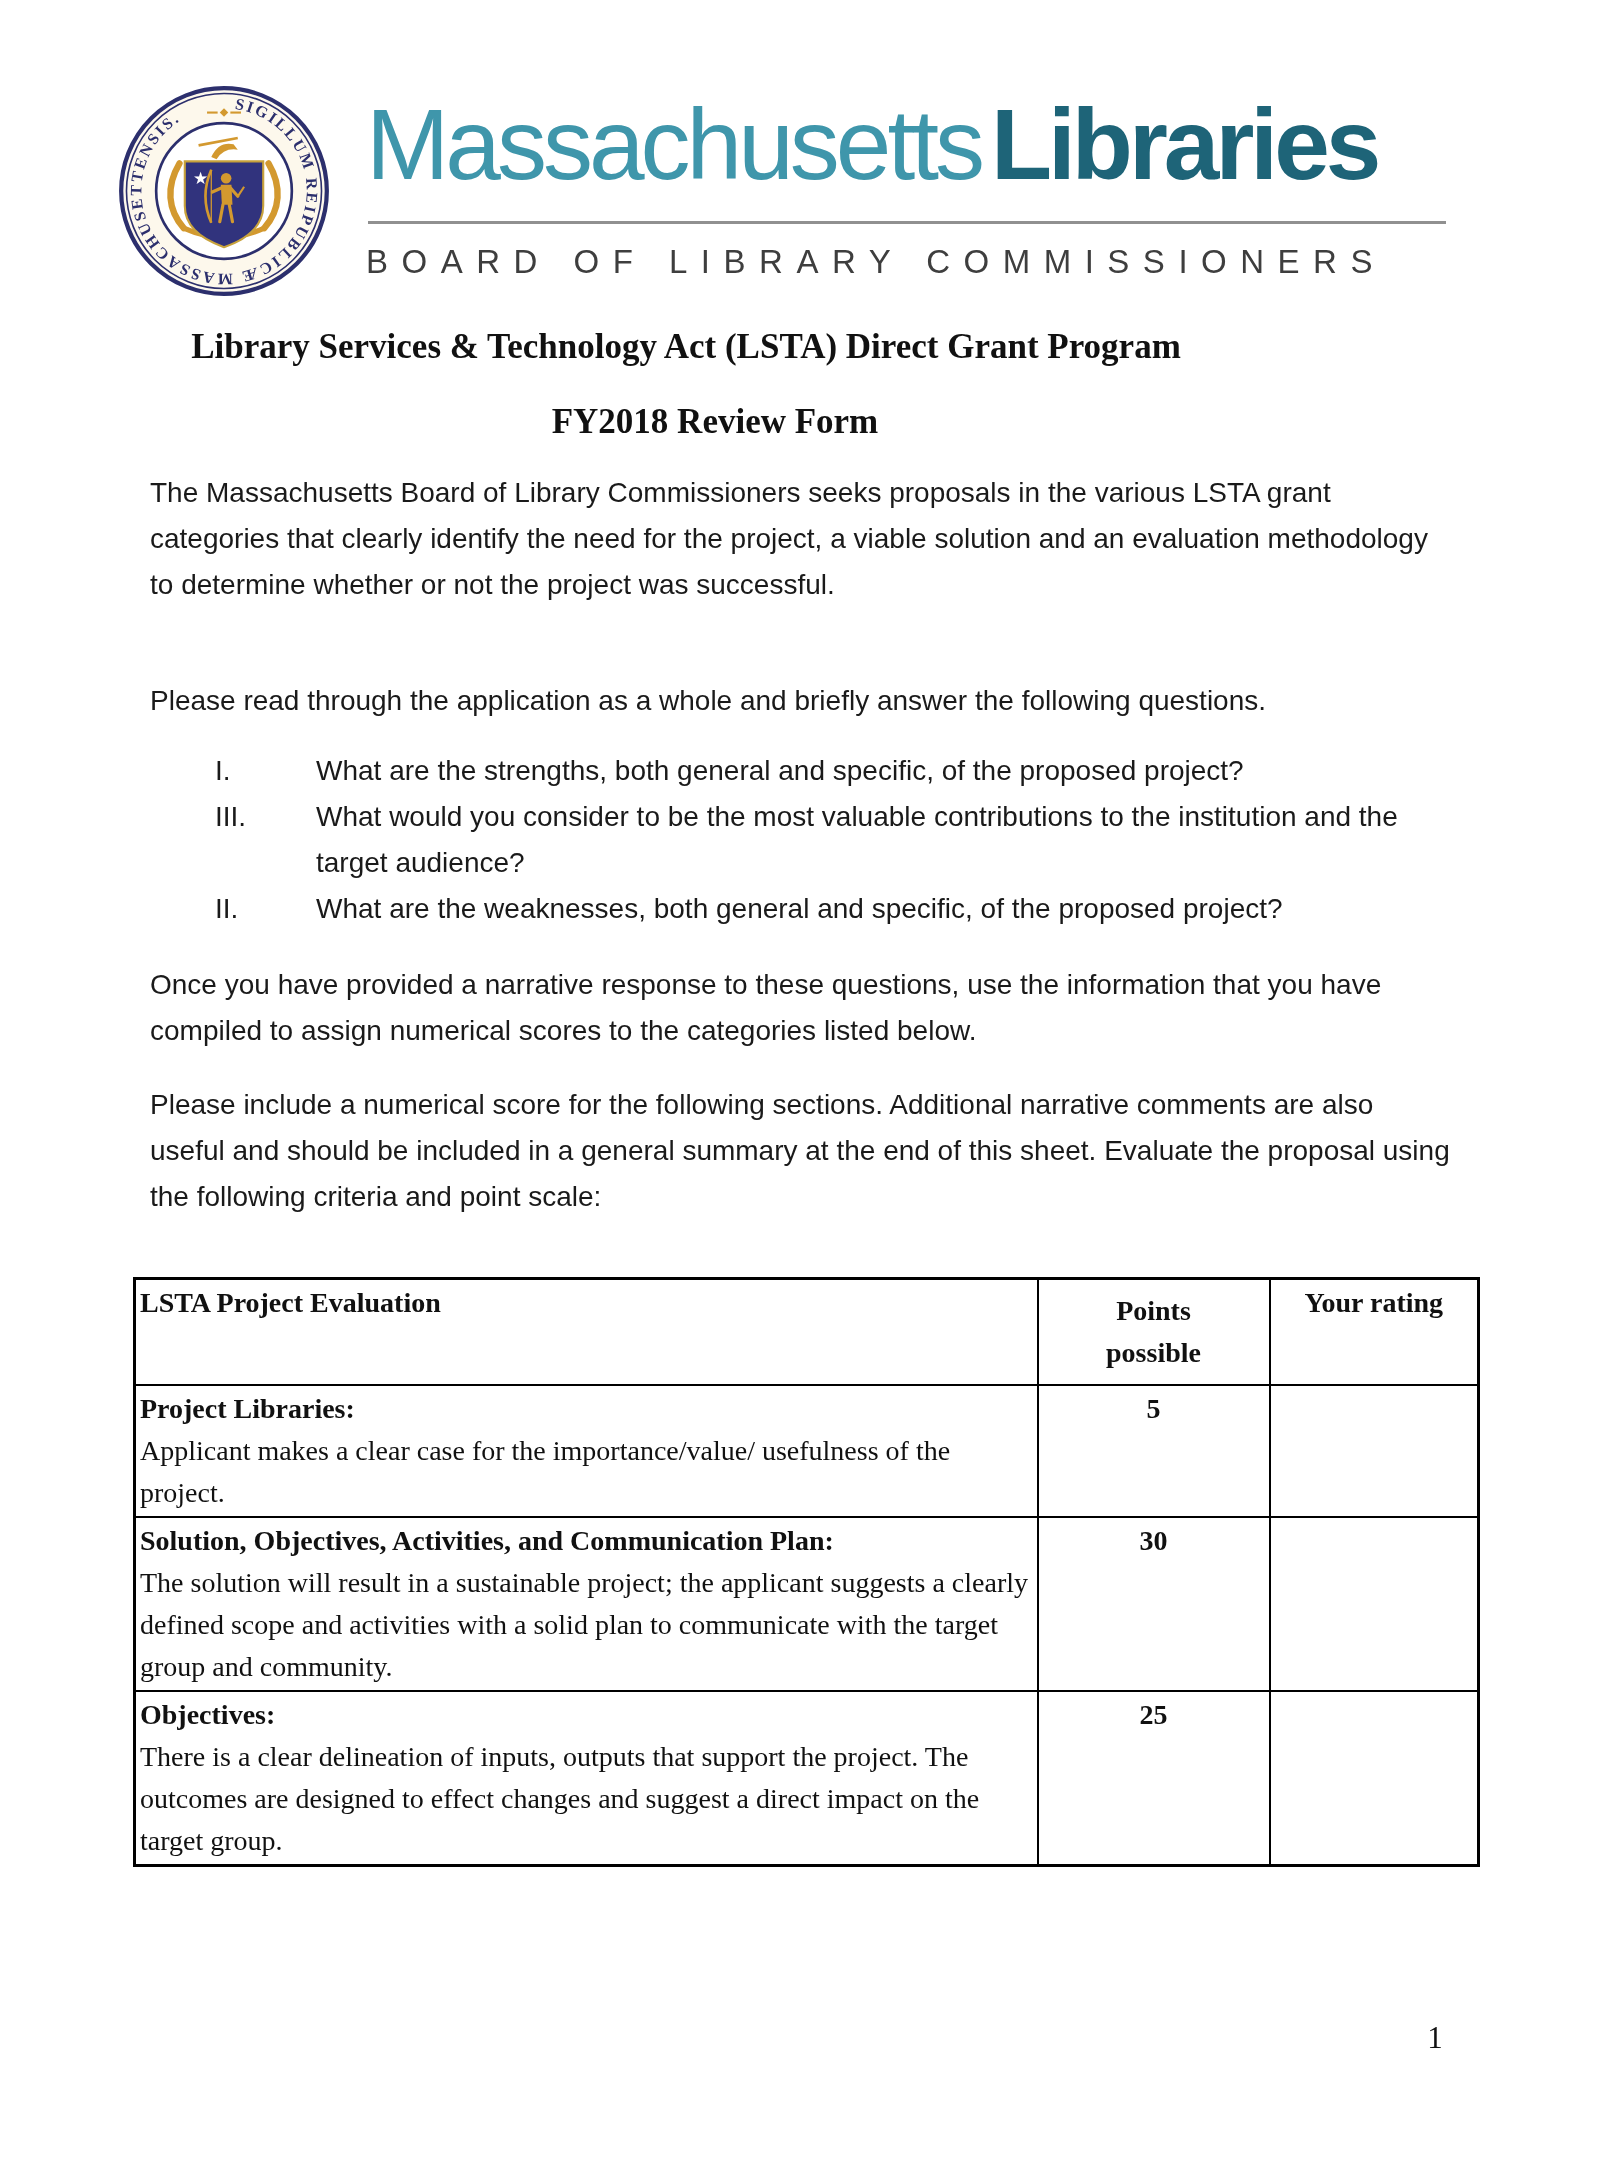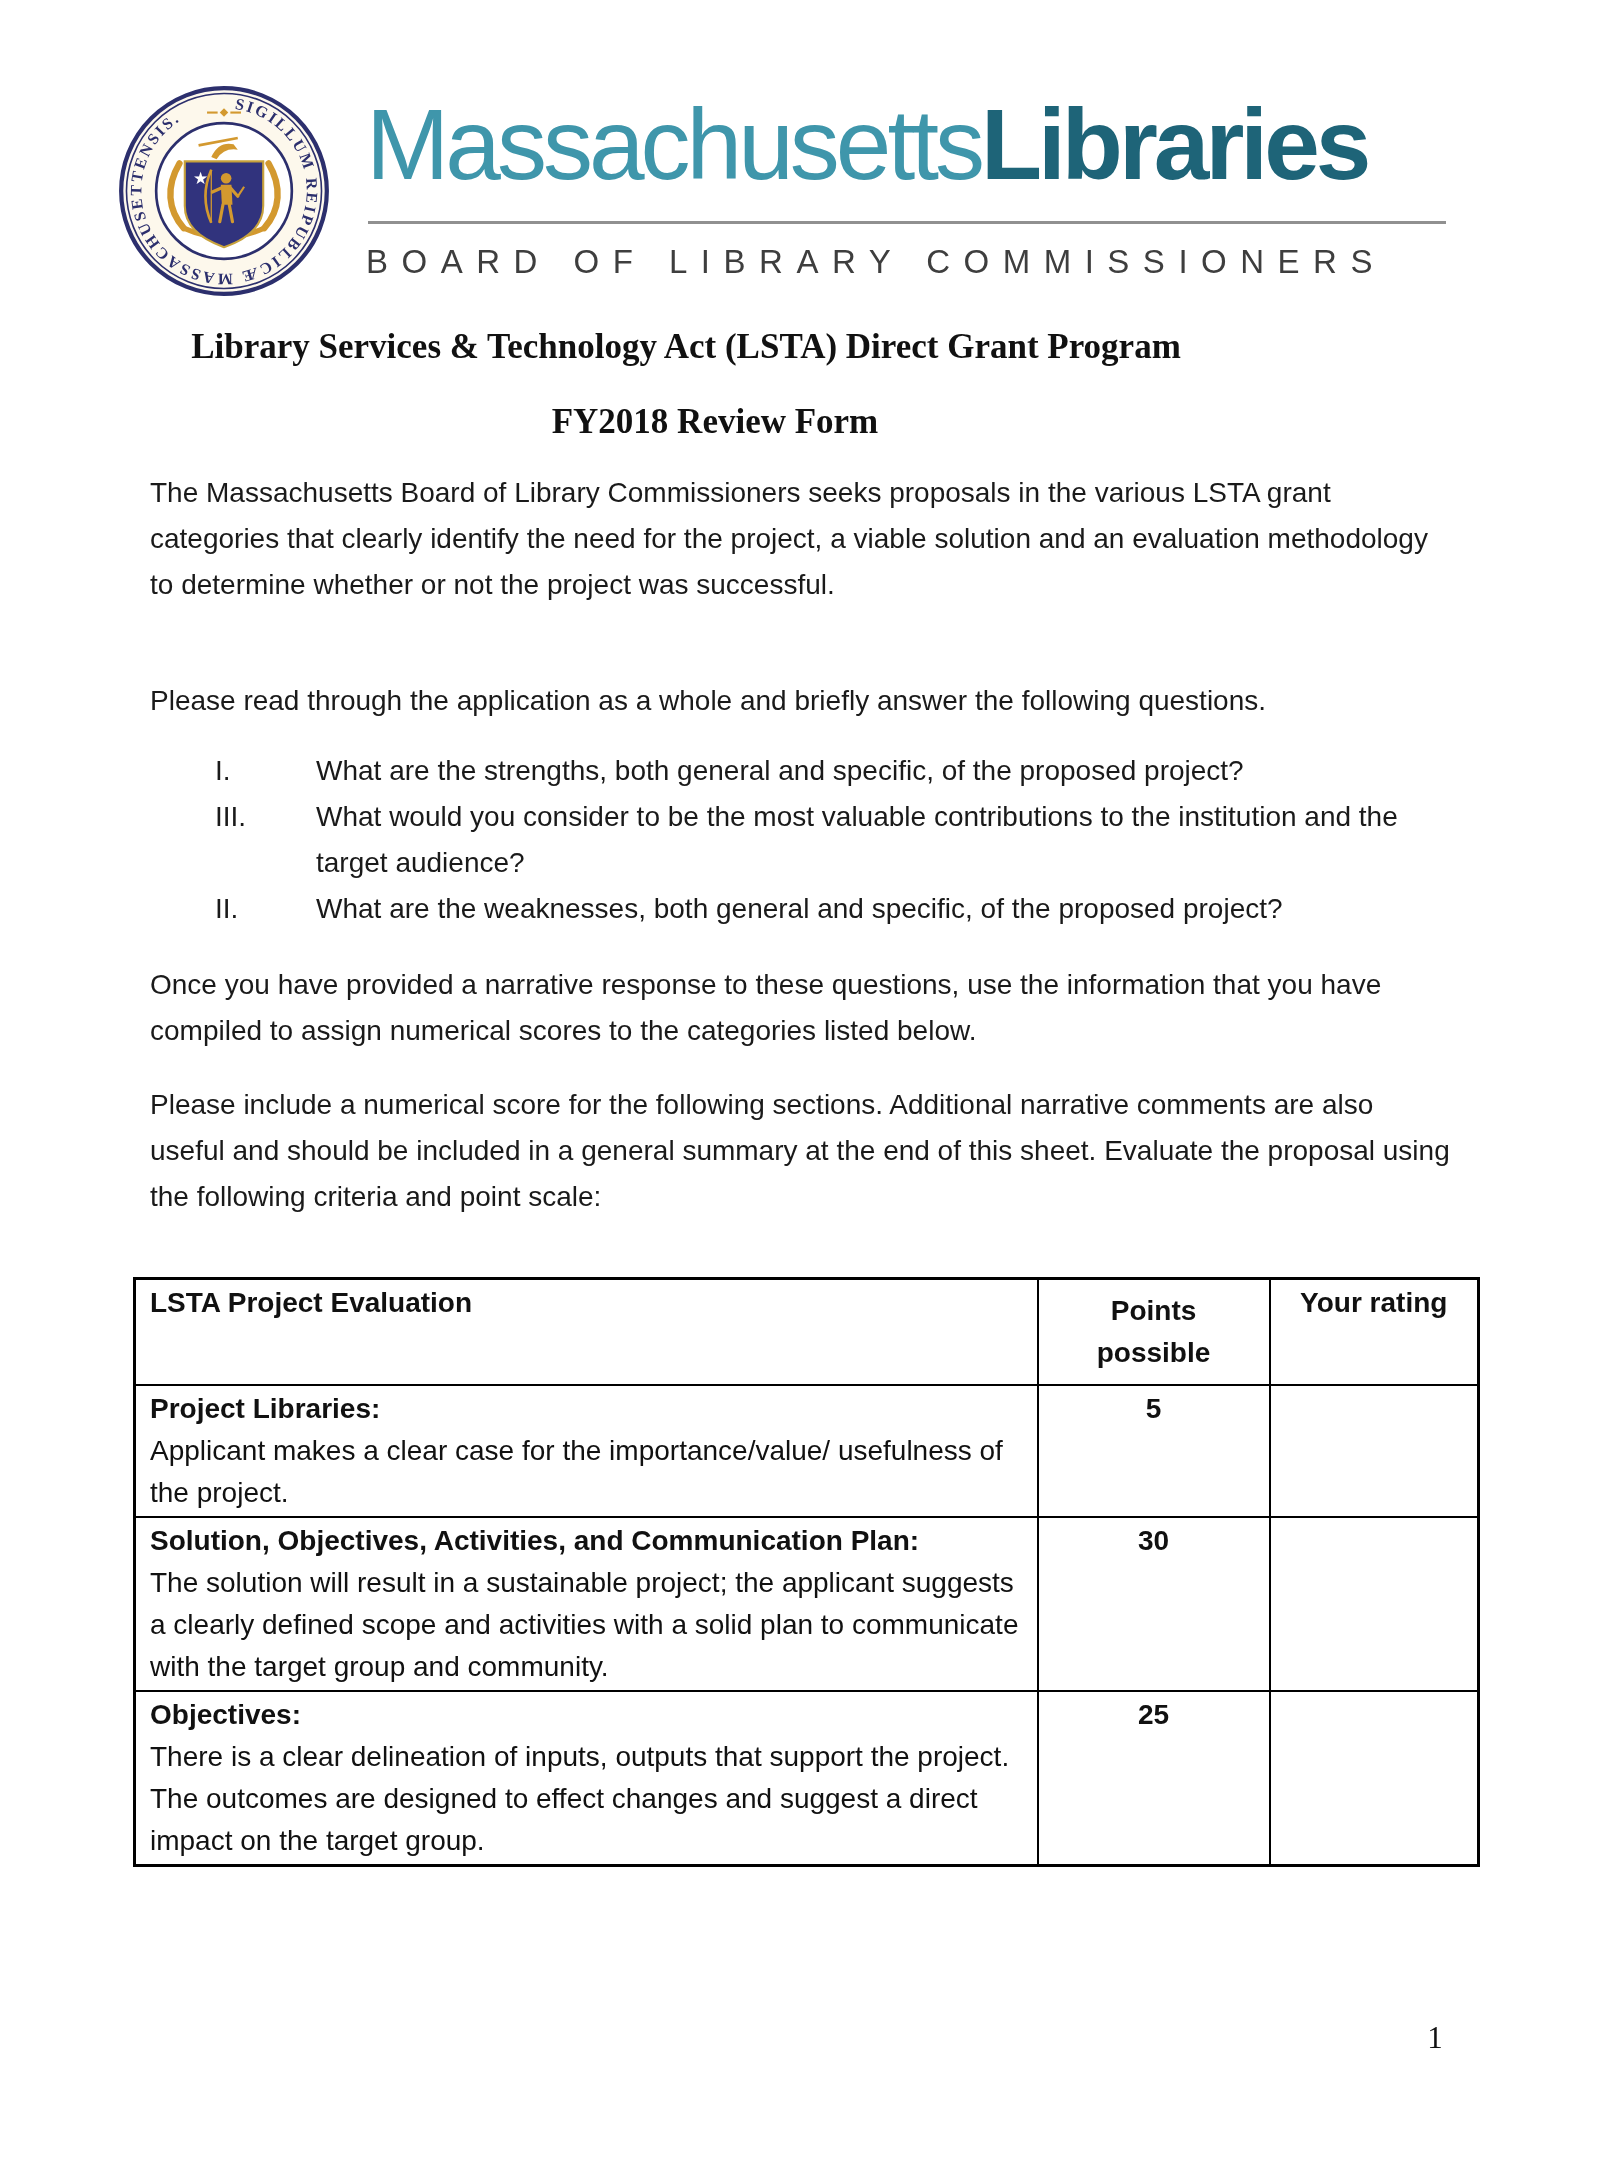--- a/index.html
+++ b/index.html
@@ -13,21 +13,21 @@
     overflow:hidden;
   }
 
   
   .seal { position:absolute; left:118px; top:85px; width:212px; height:212px; }
   .brand {
     position:absolute; left:366px; top:94px;
     font-size:100px; line-height:1; letter-spacing:-4px; white-space:nowrap;
   }
   .brand .light { color:#3f96ab; font-weight:400; }
-  .brand .bold  { color:#1e6478; font-weight:700; margin-left:0; }
+  .brand .bold  { color:#1e6478; font-weight:700; margin-left:10px; }
   .brand-rule {
     position:absolute; left:368px; top:221px; width:1078px; height:3px;
     background:#909090;
   }
   .tagline {
     position:absolute; left:366px; top:243px;
     font-size:33px; letter-spacing:13.5px; color:#3e3e3e; white-space:nowrap;
   }
 
   
@@ -55,21 +55,21 @@
   .q-text { width:1134px; }
 
   
   table.eval {
     position:absolute; left:133px; top:1277px;
     width:1344px; border-collapse:collapse;
     font-size:28px; line-height:42px; color:#111;
     border:3px solid #000;
     table-layout:fixed;
   }
-  table.eval td, table.eval th { border:2px solid #000; vertical-align:top; padding:2px 14px; }
+  table.eval td, table.eval th { border:2px solid #000; vertical-align:top; padding:2px 4px;font-family:Liberation Serif, serif; }
   col.c1 { width:903px; } col.c2 { width:232px; } col.c3 { width:209px; }
   th.criteria-h { text-align:left; font-weight:700; height:78px; }
   th.points-h   { text-align:center; font-weight:700; }
   th.points-h .wrapbox { width:130px; margin:8px auto; }
   th.rating-h   { text-align:center; font-weight:700; }
   td .row-heading { font-weight:700; }
   td.points { text-align:center; font-weight:700; padding-top:46px; }
   td.rating { background:#fff; }
 
   .page-number {

